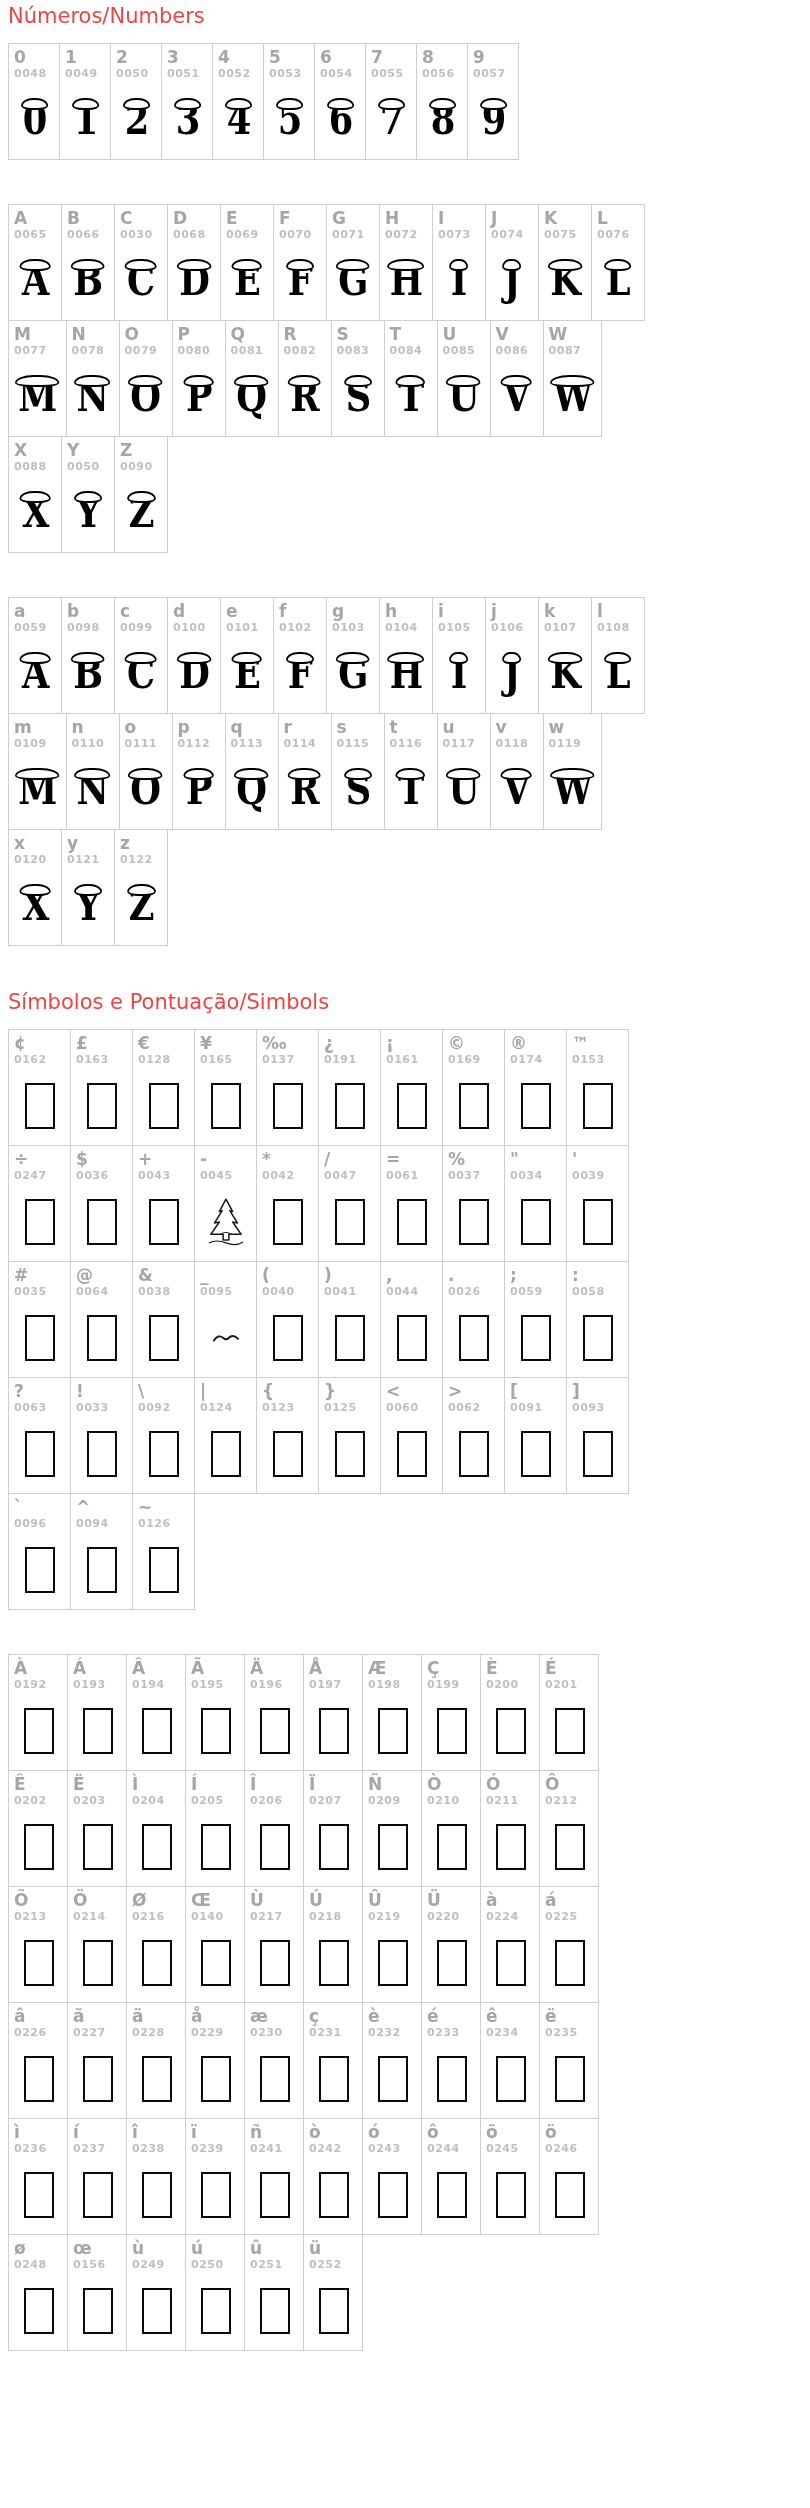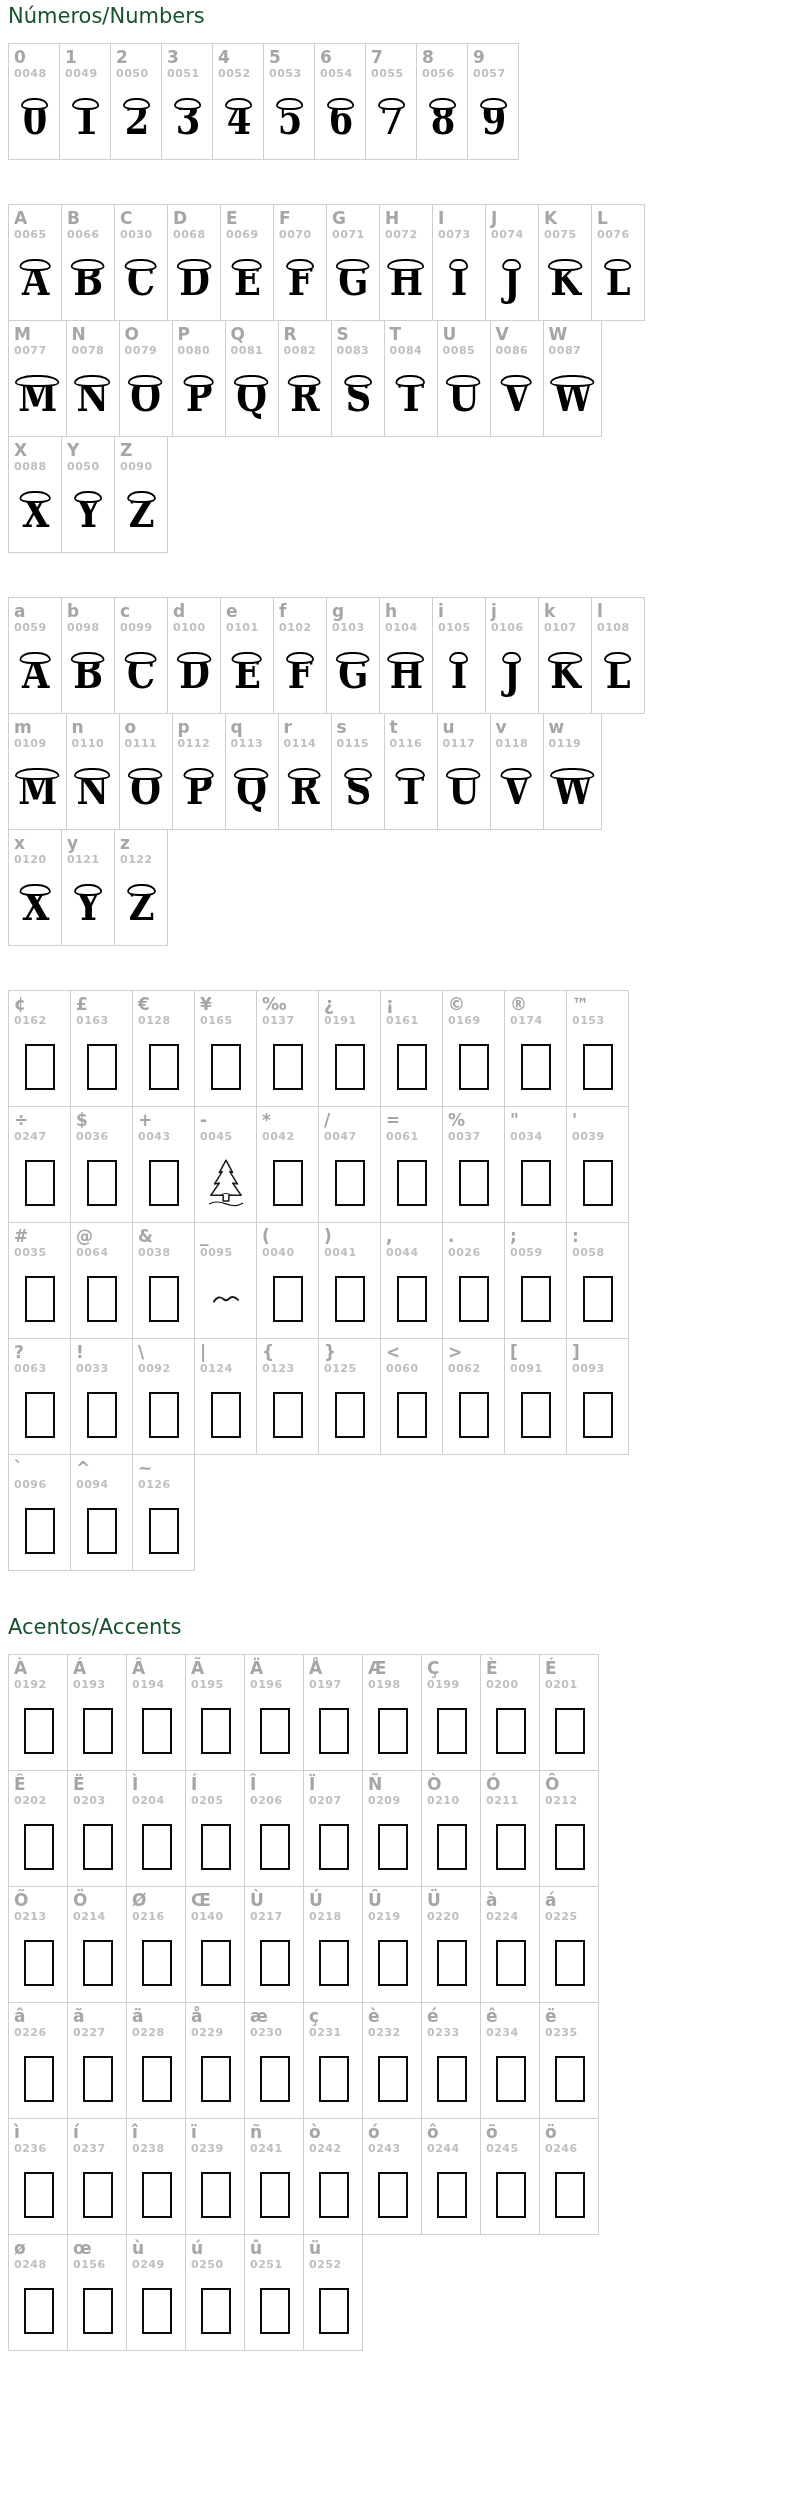--- a/index.html
+++ b/index.html
@@ -1,21 +1,21 @@
 <!DOCTYPE html>
 <html><head>
 <meta charset="utf-8">
 <style>
   html,body{margin:0;padding:0;background:#ffffff;}
   body{font-family:"DejaVu Sans", sans-serif; width:810px;}
   .page{padding:4px 0 20px 8px; box-sizing:border-box;}
   .section{margin-bottom:44px;}
   .section:last-child{margin-bottom:0;}
   .section-title{
-    font-size:21px; font-weight:400; color:#14532d;
+    font-size:21px; font-weight:400; color:#ef4444;
     margin:0 0 15px 0; line-height:24px;
     font-family:"DejaVu Sans", sans-serif;
   }
   .grid{display:block;}
   .row{display:flex; align-items:stretch;}
   .row + .row{margin-top:-1px;}
   .cell{
     border:1px solid #cfcfcf; background:#fff; box-sizing:border-box;
     height:117px; padding:3px 4px 5px 5px;
     display:flex; flex-direction:column;
@@ -515,20 +515,21 @@
               <div class="char-label">z</div>
               <div class="code-label">0122</div>
               <div class="glyph-area">
                 <span class="letter">Z</span>
               </div>
             </div>
           </div>
         </div>
       </section>
       <section class="section sec-symbols">
+        <h2 class="section-title">Símbolos e Pontuação/Simbols</h2>
         <div class="grid">
           <div class="row">
             <div class="cell">
               <div class="char-label">¢</div>
               <div class="code-label">0162</div>
               <div class="glyph-area">
                 <div class="notdef"></div>
               </div>
             </div>
             <div class="cell">
@@ -840,21 +841,20 @@
               <div class="char-label">~</div>
               <div class="code-label">0126</div>
               <div class="glyph-area">
                 <div class="notdef"></div>
               </div>
             </div>
           </div>
         </div>
       </section>
       <section class="section sec-accents">
-        <h2 class="section-title">Acentos/Accents</h2>
         <div class="grid">
           <div class="row">
             <div class="cell">
               <div class="char-label">À</div>
               <div class="code-label">0192</div>
               <div class="glyph-area">
                 <div class="notdef"></div>
               </div>
             </div>
             <div class="cell">

